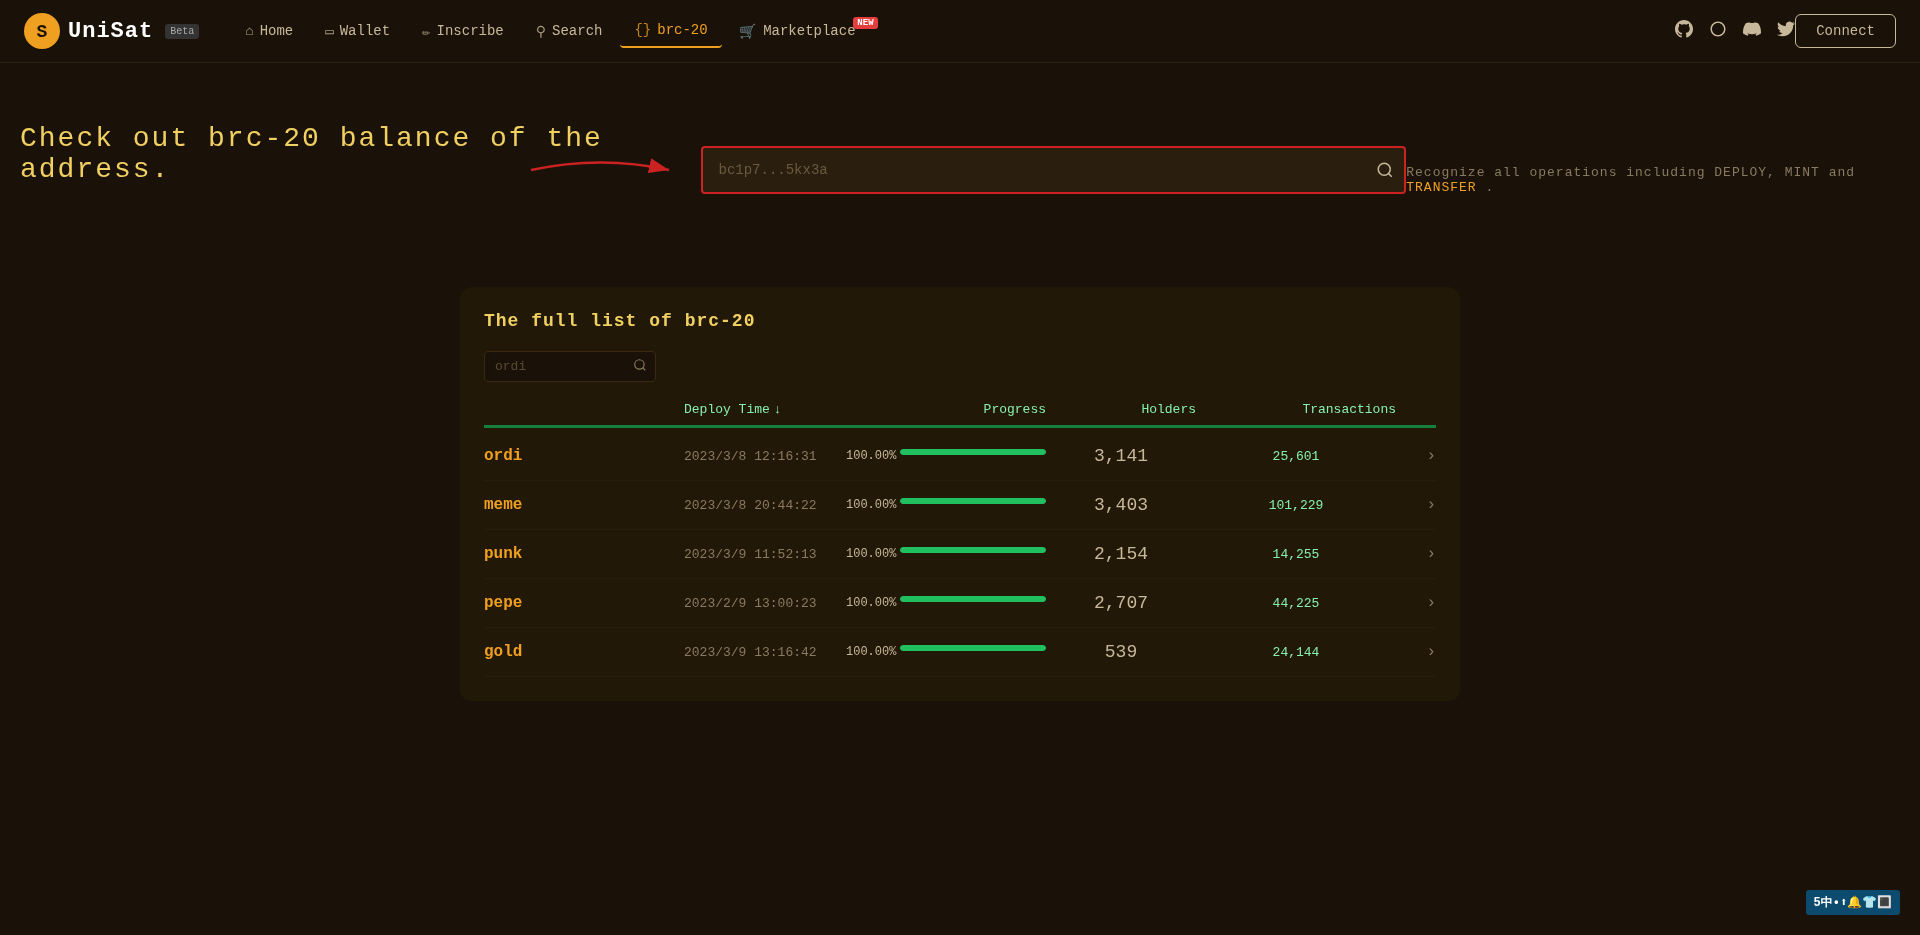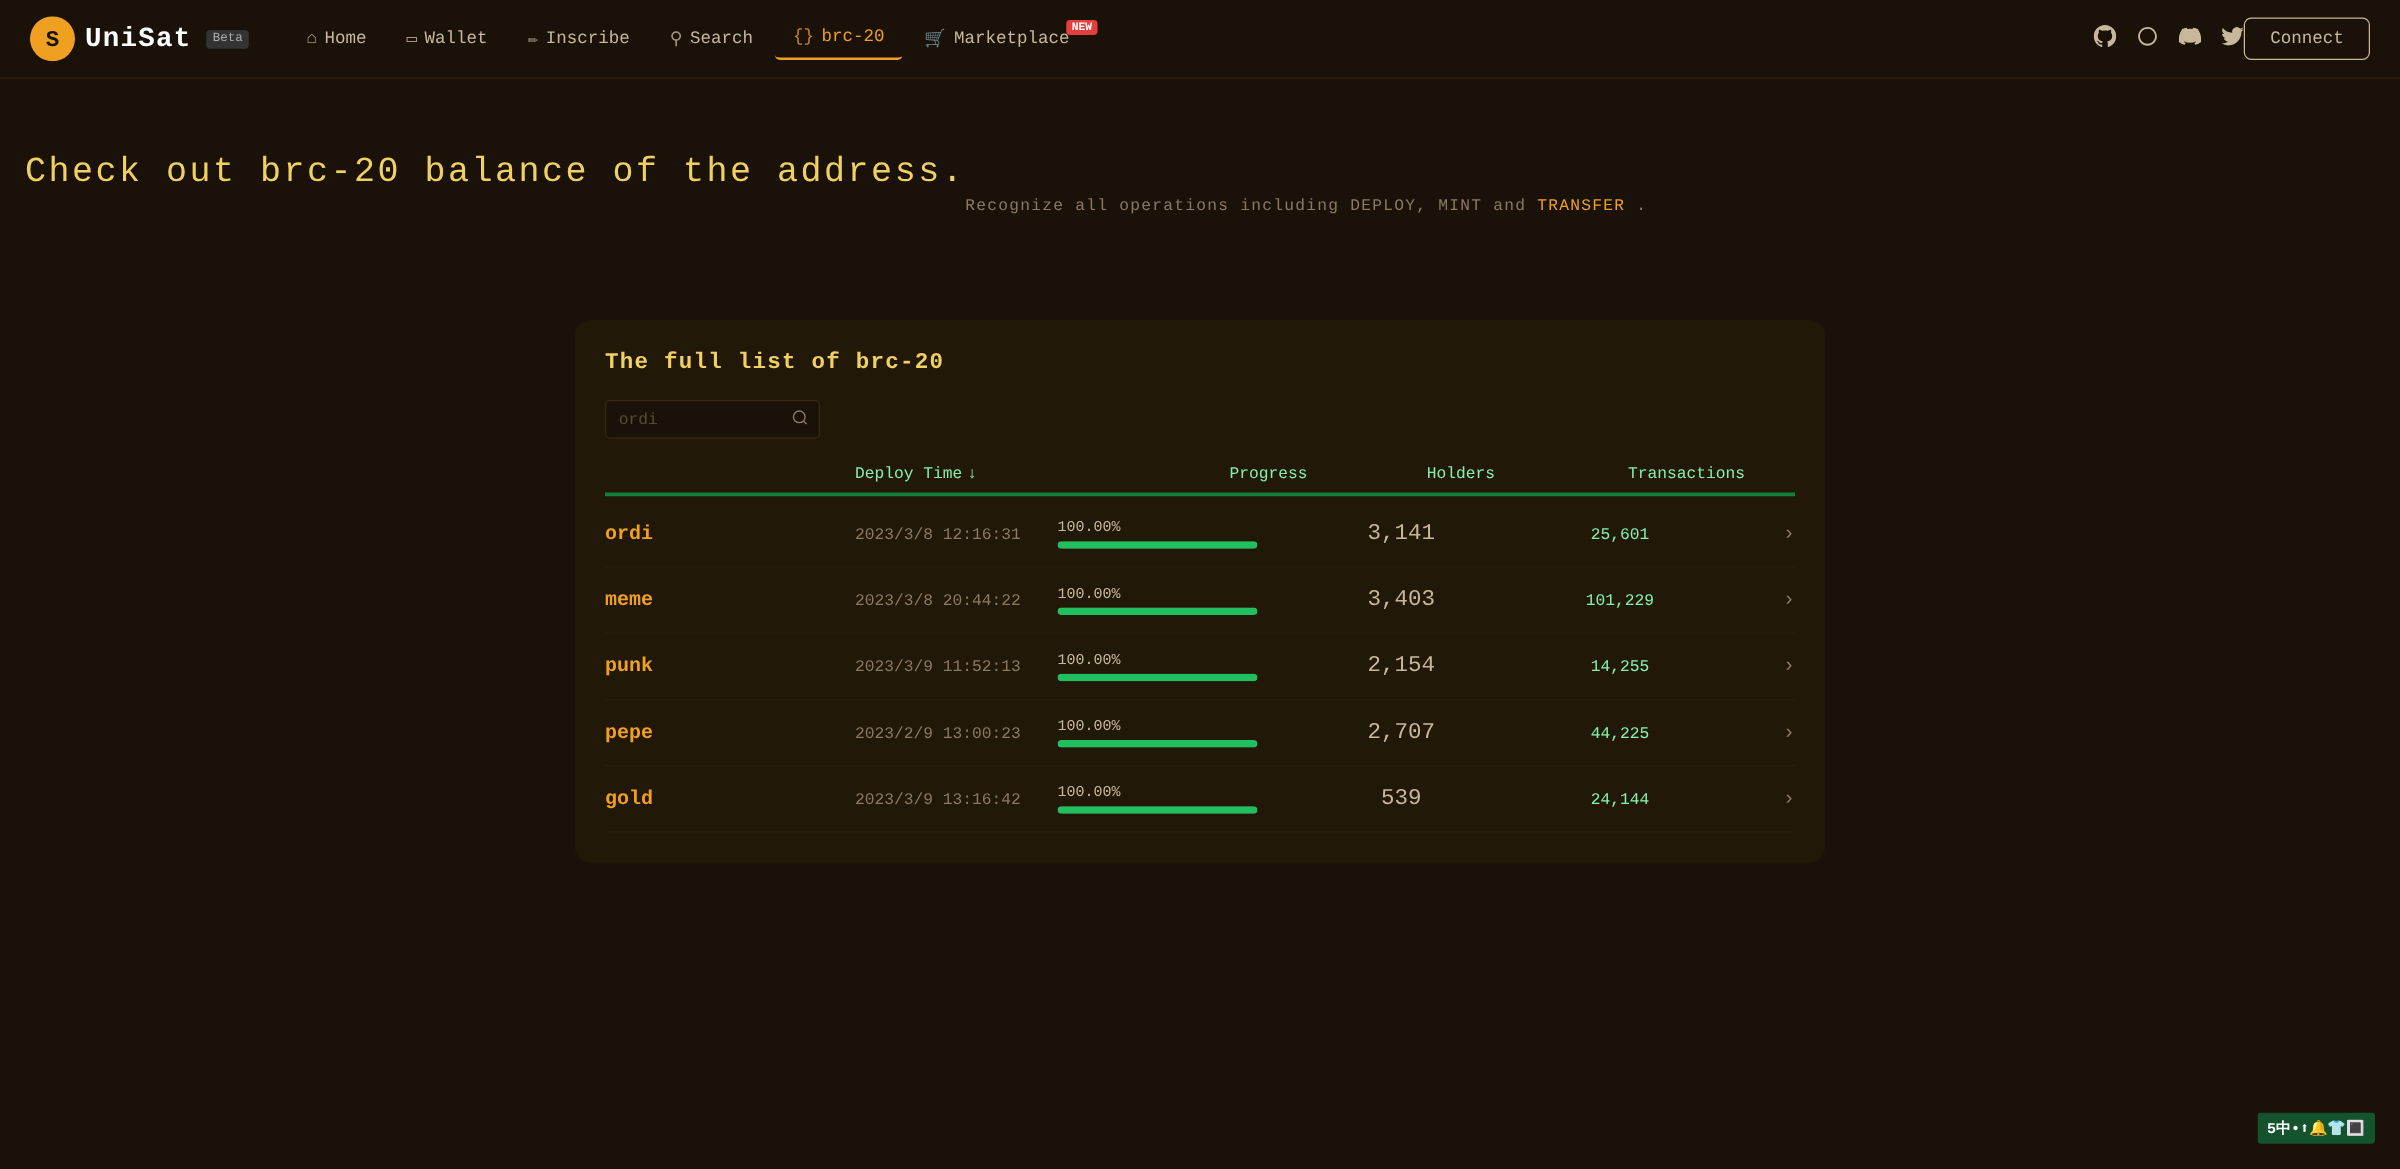--- a/index.html
+++ b/index.html
@@ -317,21 +317,21 @@
       cursor: pointer;
     }
 
     .deploy-time {
       color: #8a7a60;
       font-size: 13px;
     }
 
     .progress-cell {
       display: flex;
-      flex-direction: column;
+      flex-direction: row;
       align-items: flex-start;
       gap: 4px;
     }
 
     .progress-pct {
       color: #c8b89a;
       font-size: 12px;
     }
 
     .progress-bar-bg {
@@ -365,21 +365,21 @@
       font-size: 16px;
       cursor: pointer;
       text-align: right;
     }
 
     
     .watermark {
       position: fixed;
       bottom: 20px;
       right: 20px;
-      background: #14532d;
+      background: #0c4a6e;
       color: white;
       font-size: 12px;
       padding: 4px 8px;
       border-radius: 3px;
       font-weight: bold;
     }
   </style>
 </head>
 <body>
 
@@ -449,20 +449,41 @@
         </svg>
     </span>
   </div>
 
   <button class="connect-btn">Connect</button>
 </nav>
 
 <div class="hero">
   <h1 class="hero-title">Check out brc-20 balance of the address.</h1>
 
+  <div class="search-wrapper">
+
+    <div class="arrow-indicator">
+      <svg class="arrow-svg" viewBox="0 0 160 40">
+        <defs>
+          <marker id="arrowhead" markerWidth="8" markerHeight="6" refX="8" refY="3" orient="auto">
+            <polygon points="0 0, 8 3, 0 6" fill="#cc2222"></polygon>
+          </marker>
+        </defs>
+        <path d="M 10 20 Q 80 5 148 20" stroke="#cc2222" stroke-width="2.5" fill="none" marker-end="url(#arrowhead)"></path>
+      </svg>
+    </div>
+
+    <input type="text" class="address-input" placeholder="bc1p7...5kx3a" style="">
+    <button class="search-btn">
+      <svg width="18" height="18" viewBox="0 0 24 24" fill="none" stroke="#c8b89a" stroke-width="2">
+        <circle cx="11" cy="11" r="8"></circle>
+        <line x1="21" y1="21" x2="16.65" y2="16.65"></line>
+      </svg>
+    </button>
+  </div>
 
   <p class="hint-text">
     <span>Recognize all operations including DEPLOY, MINT and</span>
     <span class="hint-transfer">TRANSFER</span>
     <span>.</span>
   </p>
 </div>
 
 <div class="table-section">
   <h2 class="table-title">The full list of brc-20</h2>

